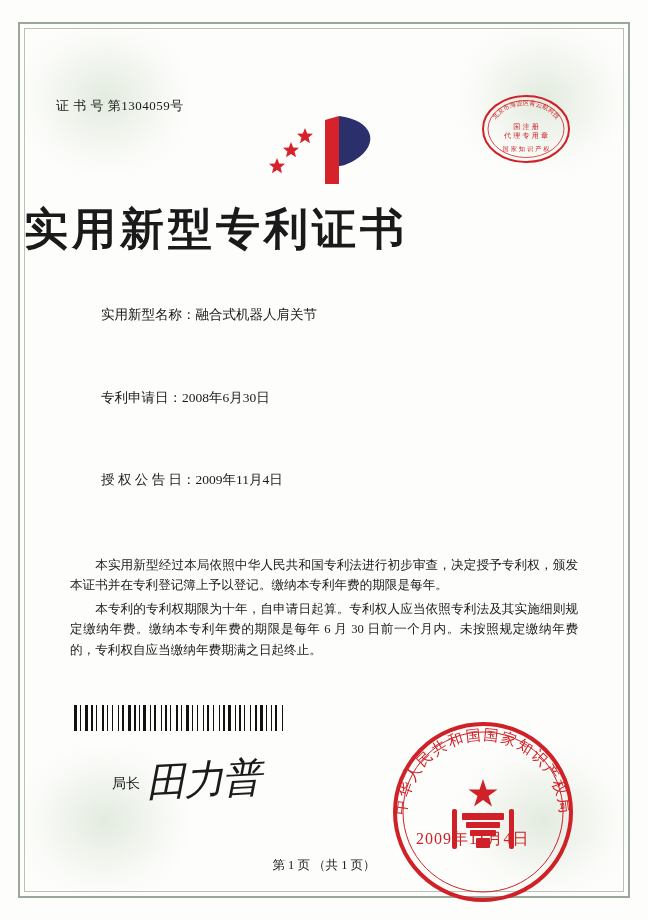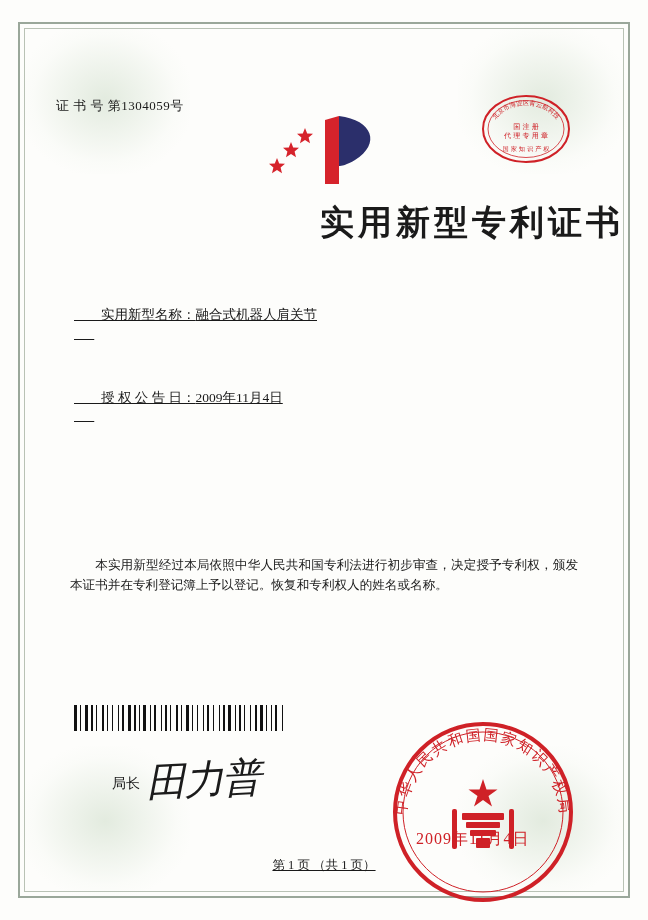--- a/index.html
+++ b/index.html
@@ -78,39 +78,38 @@
   .oval-stamp {
     position: absolute;
     right: 52px; top: 48px;
     width: 92px; height: 72px;
   }
 
   .title {
     position: absolute;
     top: 155px;
     left: 0; width: 600px;
-    text-align: right;
-    font-size: 34px;
+    text-align: left;
+    font-size: 44px;
     font-weight: bold;
     letter-spacing: 4px;
     font-family: "DejaVu Serif", "Liberation Serif", serif;
   }
 
   
   .fields {
     position: absolute;
     left: 50px; top: 242px;
     width: 520px;
   }
   .field-row {
     font-size: 13.5px;
     margin-bottom: 26px;
     white-space: pre;
     line-height: 1.4;
-    text-decoration: underline;
   }
   .field-label { }
   .field-value { }
 
   
   .paras {
     position: absolute;
     left: 46px; top: 510px;
     width: 508px;
     font-size: 12.6px;
@@ -166,21 +165,20 @@
     letter-spacing: 1px;
     font-family: "Liberation Serif", serif;
   }
 
   .footer {
     position: absolute;
     left: 0; top: 812px;
     width: 600px;
     text-align: center;
     font-size: 12.5px;
-    text-decoration: underline;
   }
 
   svg { display: block; }
 </style>
 </head>
 <body>
 
 <div class="page">
 
   <div class="tint tl"></div>
@@ -221,26 +219,30 @@
       </svg>
     </div>
 
     <div class="title">实用新型专利证书</div>
 
     <div class="fields">
       <div class="field-row">
         <span class="field-label">实用新型名称：</span><span class="field-value">融合式机器人肩关节</span>
       </div>
       <div class="field-row">
+        <span class="field-label">专利申请日：</span><span class="field-value">2008年6月30日</span>
+      </div>
+      <div class="field-row">
         <span class="field-label">授 权 公 告 日：</span><span class="field-value">2009年11月4日</span>
       </div>
     </div>
 
     <div class="paras">
-      <div class="para">本实用新型经过本局依照中华人民共和国专利法进行初步审查，决定授予专利权，颁发本证书并在专利登记簿上予以登记。恢复和专利权人的姓名或名称。</div>
+      <div class="para">本实用新型经过本局依照中华人民共和国专利法进行初步审查，决定授予专利权，颁发本证书并在专利登记簿上予以登记。缴纳本专利年费的期限是每年。</div>
+      <div class="para">本专利的专利权期限为十年，自申请日起算。专利权人应当依照专利法及其实施细则规定缴纳年费。缴纳本专利年费的期限是每年 6 月 30 日前一个月内。未按照规定缴纳年费的，专利权自应当缴纳年费期满之日起终止。</div>
     </div>
 
     <div class="barcode">
         <i style="width:3px;"></i>
         <i style="width:1px;background:transparent;"></i>
         <i style="width:1px;"></i>
         <i style="width:2px;background:transparent;"></i>
         <i style="width:3px;"></i>
         <i style="width:1px;background:transparent;"></i>
         <i style="width:2px;"></i>

